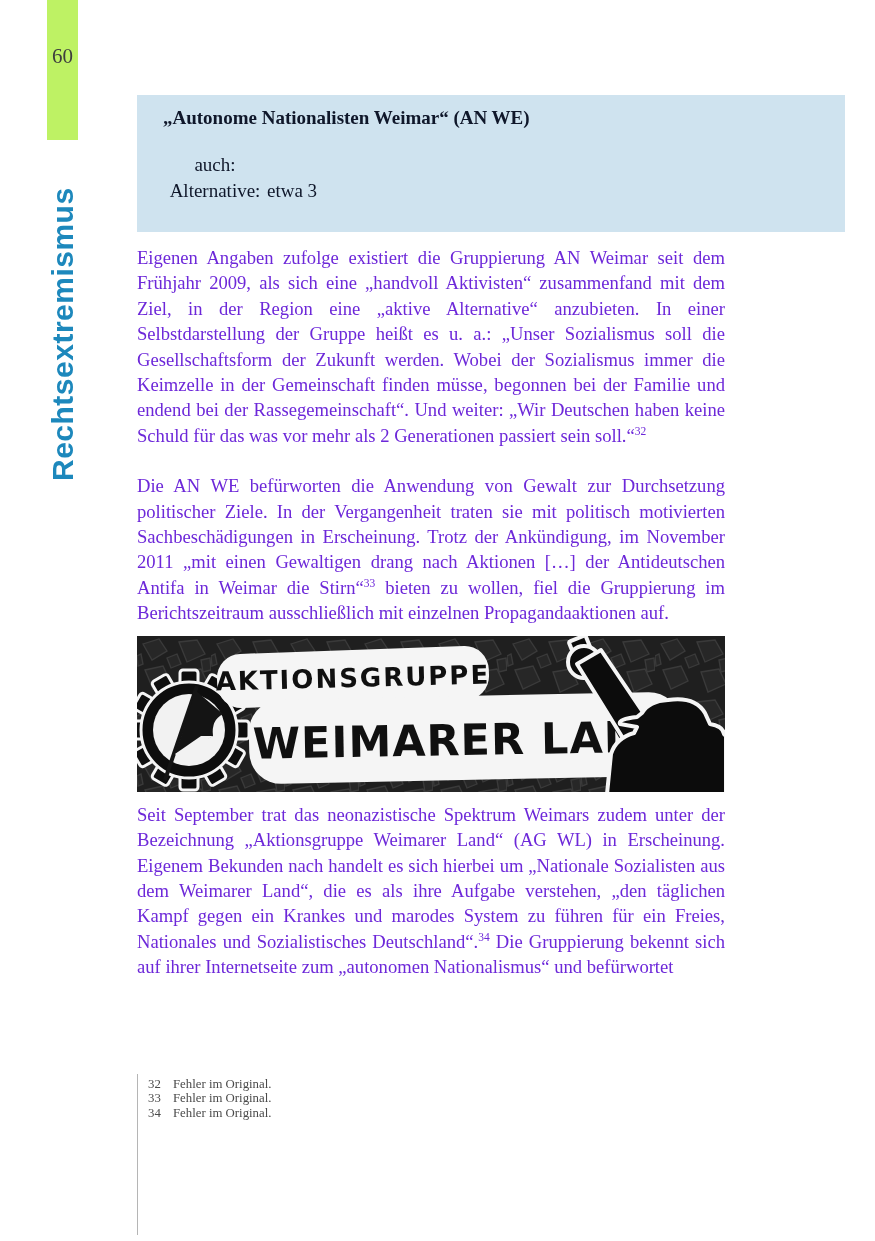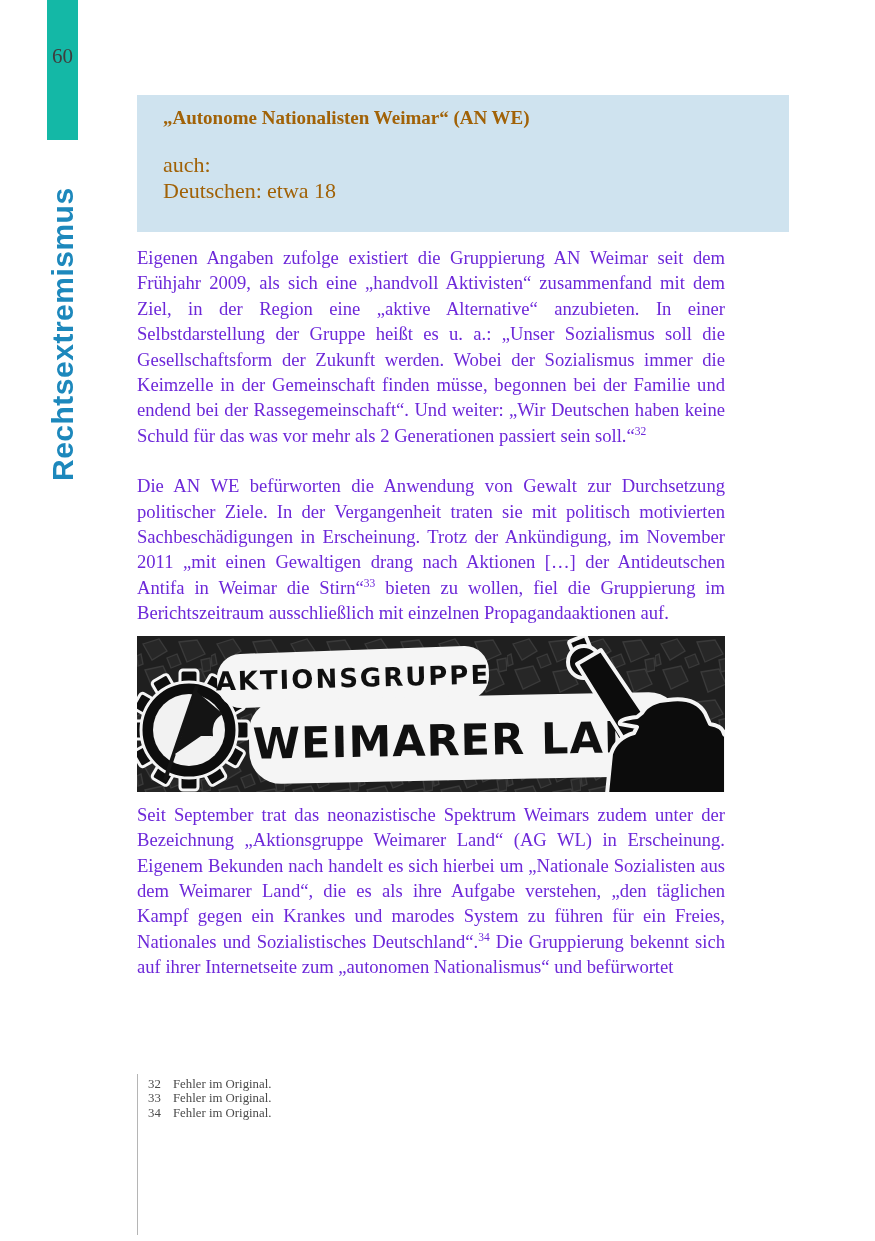--- a/index.html
+++ b/index.html
@@ -1,33 +1,33 @@
 <!DOCTYPE html>
 <html><head>
 <meta charset="utf-8">
 <style>
   html,body{margin:0;padding:0;background:#fff;}
   .page{position:relative;width:875px;height:1241px;background:#ffffff;overflow:hidden;
         font-family:"Liberation Serif",serif;}
 
   
-  .pagenum-bar{position:absolute;left:47px;top:0;width:31px;height:140px;background:#14b8a6;}
+  .pagenum-bar{position:absolute;left:47px;top:0;width:31px;height:140px;background:#bef264;}
   .pagenum{position:absolute;left:0;top:44px;width:100%;text-align:center;
            font-size:21px;color:#3e3e3e;}
   .chapter-label{position:absolute;left:46px;top:172px;height:324px;width:40px;
                  writing-mode:vertical-rl;transform:rotate(180deg);
                  font-family:"Liberation Sans",sans-serif;font-weight:bold;
                  font-size:30px;letter-spacing:.5px;color:#1d88bc;text-align:center;}
 
   
-  .infobox{position:absolute;left:137px;top:95px;width:652px;height:137px;
-           background:#cfe3ef;box-sizing:border-box;padding:12px 28px 0 26px;color:#a16207;font-family:Liberation Serif, serif;}
+  .infobox{position:absolute;left:137px;top:95px;width:708px;height:137px;
+           background:#cfe3ef;box-sizing:border-box;padding:12px 28px 0 26px;color:#0f172a;font-family:Liberation Serif, serif;}
   .infobox-title{font-weight:bold;font-size:19px;line-height:22px;}
   .infobox-rows{margin-top:23px;}
-  .info-row{display:flex;font-size:22px;line-height:26px;}
+  .info-row{display:flex;font-size:19px;line-height:26px;text-align:center;}
   .info-label{width:104px;flex:none;}
 
   
   .content{position:absolute;left:137px;top:245px;width:588px;
            font-size:18.6px;line-height:25.4px;color:#6d28d9;}
   .content p{margin:0;text-align:justify;}
   .content p + p{margin-top:25px;}
   sup.fn{font-size:11.5px;line-height:0;vertical-align:baseline;position:relative;top:-7px;}
 
   .banner-wrap{margin:10px 0;width:588px;height:156px;}
@@ -51,22 +51,22 @@
 
   <div class="chapter-label">Rechtsextremismus</div>
 
   <div class="infobox">
     <div class="infobox-title">„Autonome Nationalisten Weimar“ (AN WE)</div>
     <div class="infobox-rows" id="infobox-rows">
         <div class="info-row">
           <span class="info-label">auch:</span>
         </div>
         <div class="info-row">
-          <span class="info-label">Deutschen:</span>
-          <span class="info-value">etwa 18</span>
+          <span class="info-label">Alternative:</span>
+          <span class="info-value">etwa 3</span>
         </div>
       </div>
   </div>
 
   <div class="content">
     <div id="pars-top">
         <p class="body-par">Eigenen Angaben zufolge existiert die Gruppierung AN Weimar seit dem Frühjahr 2009, als sich eine „handvoll Aktivisten“ zusammenfand mit dem Ziel, in der Region eine „aktive Alternative“ anzubieten. In einer Selbstdarstellung der Gruppe heißt es u. a.: „Unser Sozialismus soll die Gesellschaftsform der Zukunft werden. Wobei der Sozialismus immer die Keimzelle in der Gemeinschaft finden müsse, begonnen bei der Familie und endend bei der Rassegemeinschaft“. Und weiter: „Wir Deutschen haben keine Schuld für das was vor mehr als 2 Generationen passiert sein soll.“<sup class="fn">32</sup></p>
         <p class="body-par">Die AN WE befürworten die Anwendung von Gewalt zur Durchsetzung politischer Ziele. In der Vergangenheit traten sie mit politisch motivierten Sachbeschädigungen in Erscheinung. Trotz der Ankündigung, im November 2011 „mit einen Gewaltigen drang nach Aktionen […] der Antideutschen Antifa in Weimar die Stirn“<sup class="fn">33</sup> bieten zu wollen, fiel die Gruppierung im Berichtszeitraum ausschließlich mit einzelnen Propagandaaktionen auf.</p>
       </div>
 

